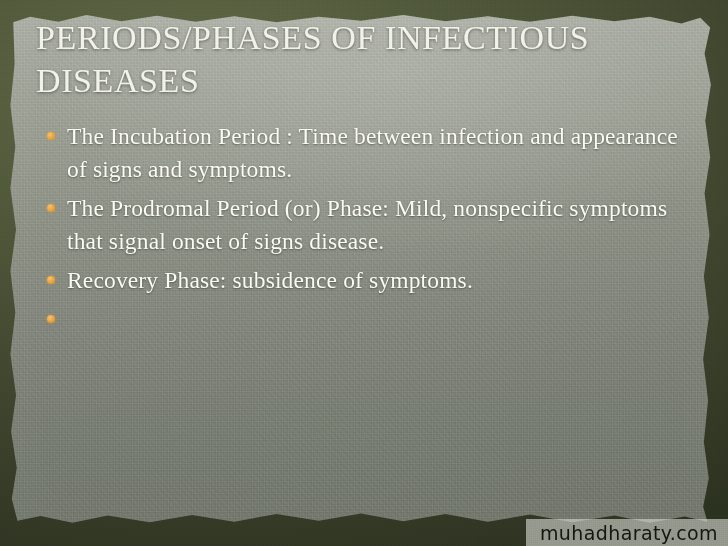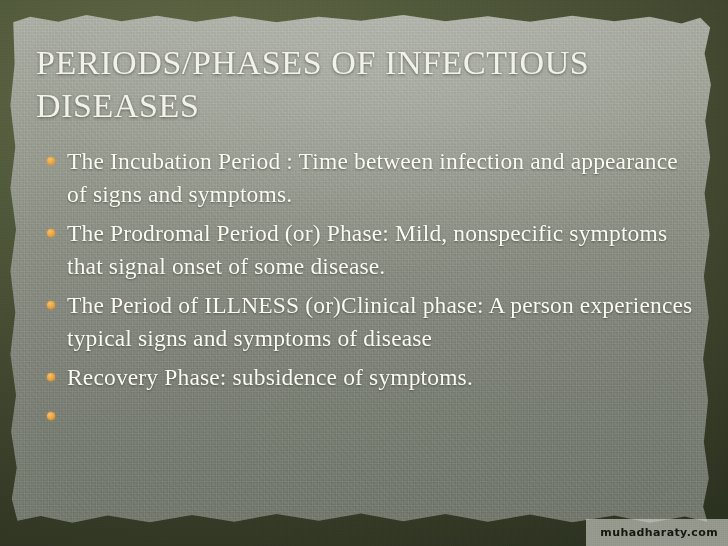--- a/index.html
+++ b/index.html
@@ -101,21 +101,20 @@
       repeating-linear-gradient(47deg,  rgba(255,255,255,0.016) 0px, rgba(255,255,255,0.016) 2px, rgba(0,0,0,0.012) 2px, rgba(0,0,0,0.012) 5px),
       radial-gradient(ellipse 75% 55% at 55% 12%, rgba(255,255,255,0.16) 0%, rgba(255,255,255,0) 70%);
     opacity: 0.9;
   }
 
   
   #content {
     position: absolute;
     inset: 0;
     padding: 0;
-    margin-top: 25px;
   }
 
   #title {
     position: absolute;
     left: 36px;
     top: 16px;
     width: 620px;
     color: #f2f1ea;
     font-size: 34px;
     line-height: 43px;
@@ -163,22 +162,22 @@
     right: 0px;
     bottom: 0px;
     height: 27px;
     padding: 0 10px 0 14px;
     display: flex;
     align-items: center;
     background: rgba(214,216,208,0.62);
   }
   #watermark-text {
     font-family: "DejaVu Sans", "Liberation Sans", sans-serif;
-    font-size: 11px;
-    font-weight: bold;
+    font-size: 19px;
+    font-weight: normal;
     letter-spacing: 0.4px;
     color: #15160f;
     white-space: nowrap;
   }
 </style>
 </head>
 <body>
 
 <div id="slide">
 
@@ -192,27 +191,23 @@
 
     <ul id="bullets">
 
       <li class="bullet-item">
         <span class="bullet-dot"></span>
         <span class="bullet-text">The Incubation Period  : Time between infection and appearance of signs and symptoms.</span>
       </li>
 
       <li class="bullet-item">
         <span class="bullet-dot"></span>
-        <span class="bullet-text">The Prodromal Period (or) Phase: Mild, nonspecific symptoms that signal onset of some disease.</span>
-      </li>
-
-      <li class="bullet-item">
-        <span class="bullet-dot"></span>
-        <span class="bullet-text">The Period of ILLNESS (or)Clinical phase: A person experiences typical signs and symptoms of disease</span>
-      </li>
+        <span class="bullet-text">The Prodromal Period (or) Phase: Mild, nonspecific symptoms that signal onset of signs disease.</span>
+      </li>
+
 
       <li class="bullet-item">
         <span class="bullet-dot"></span>
         <span class="bullet-text">Recovery Phase: subsidence of symptoms.</span>
       </li>
 
       <li class="bullet-item">
         <span class="bullet-dot"></span>
       </li>
 

